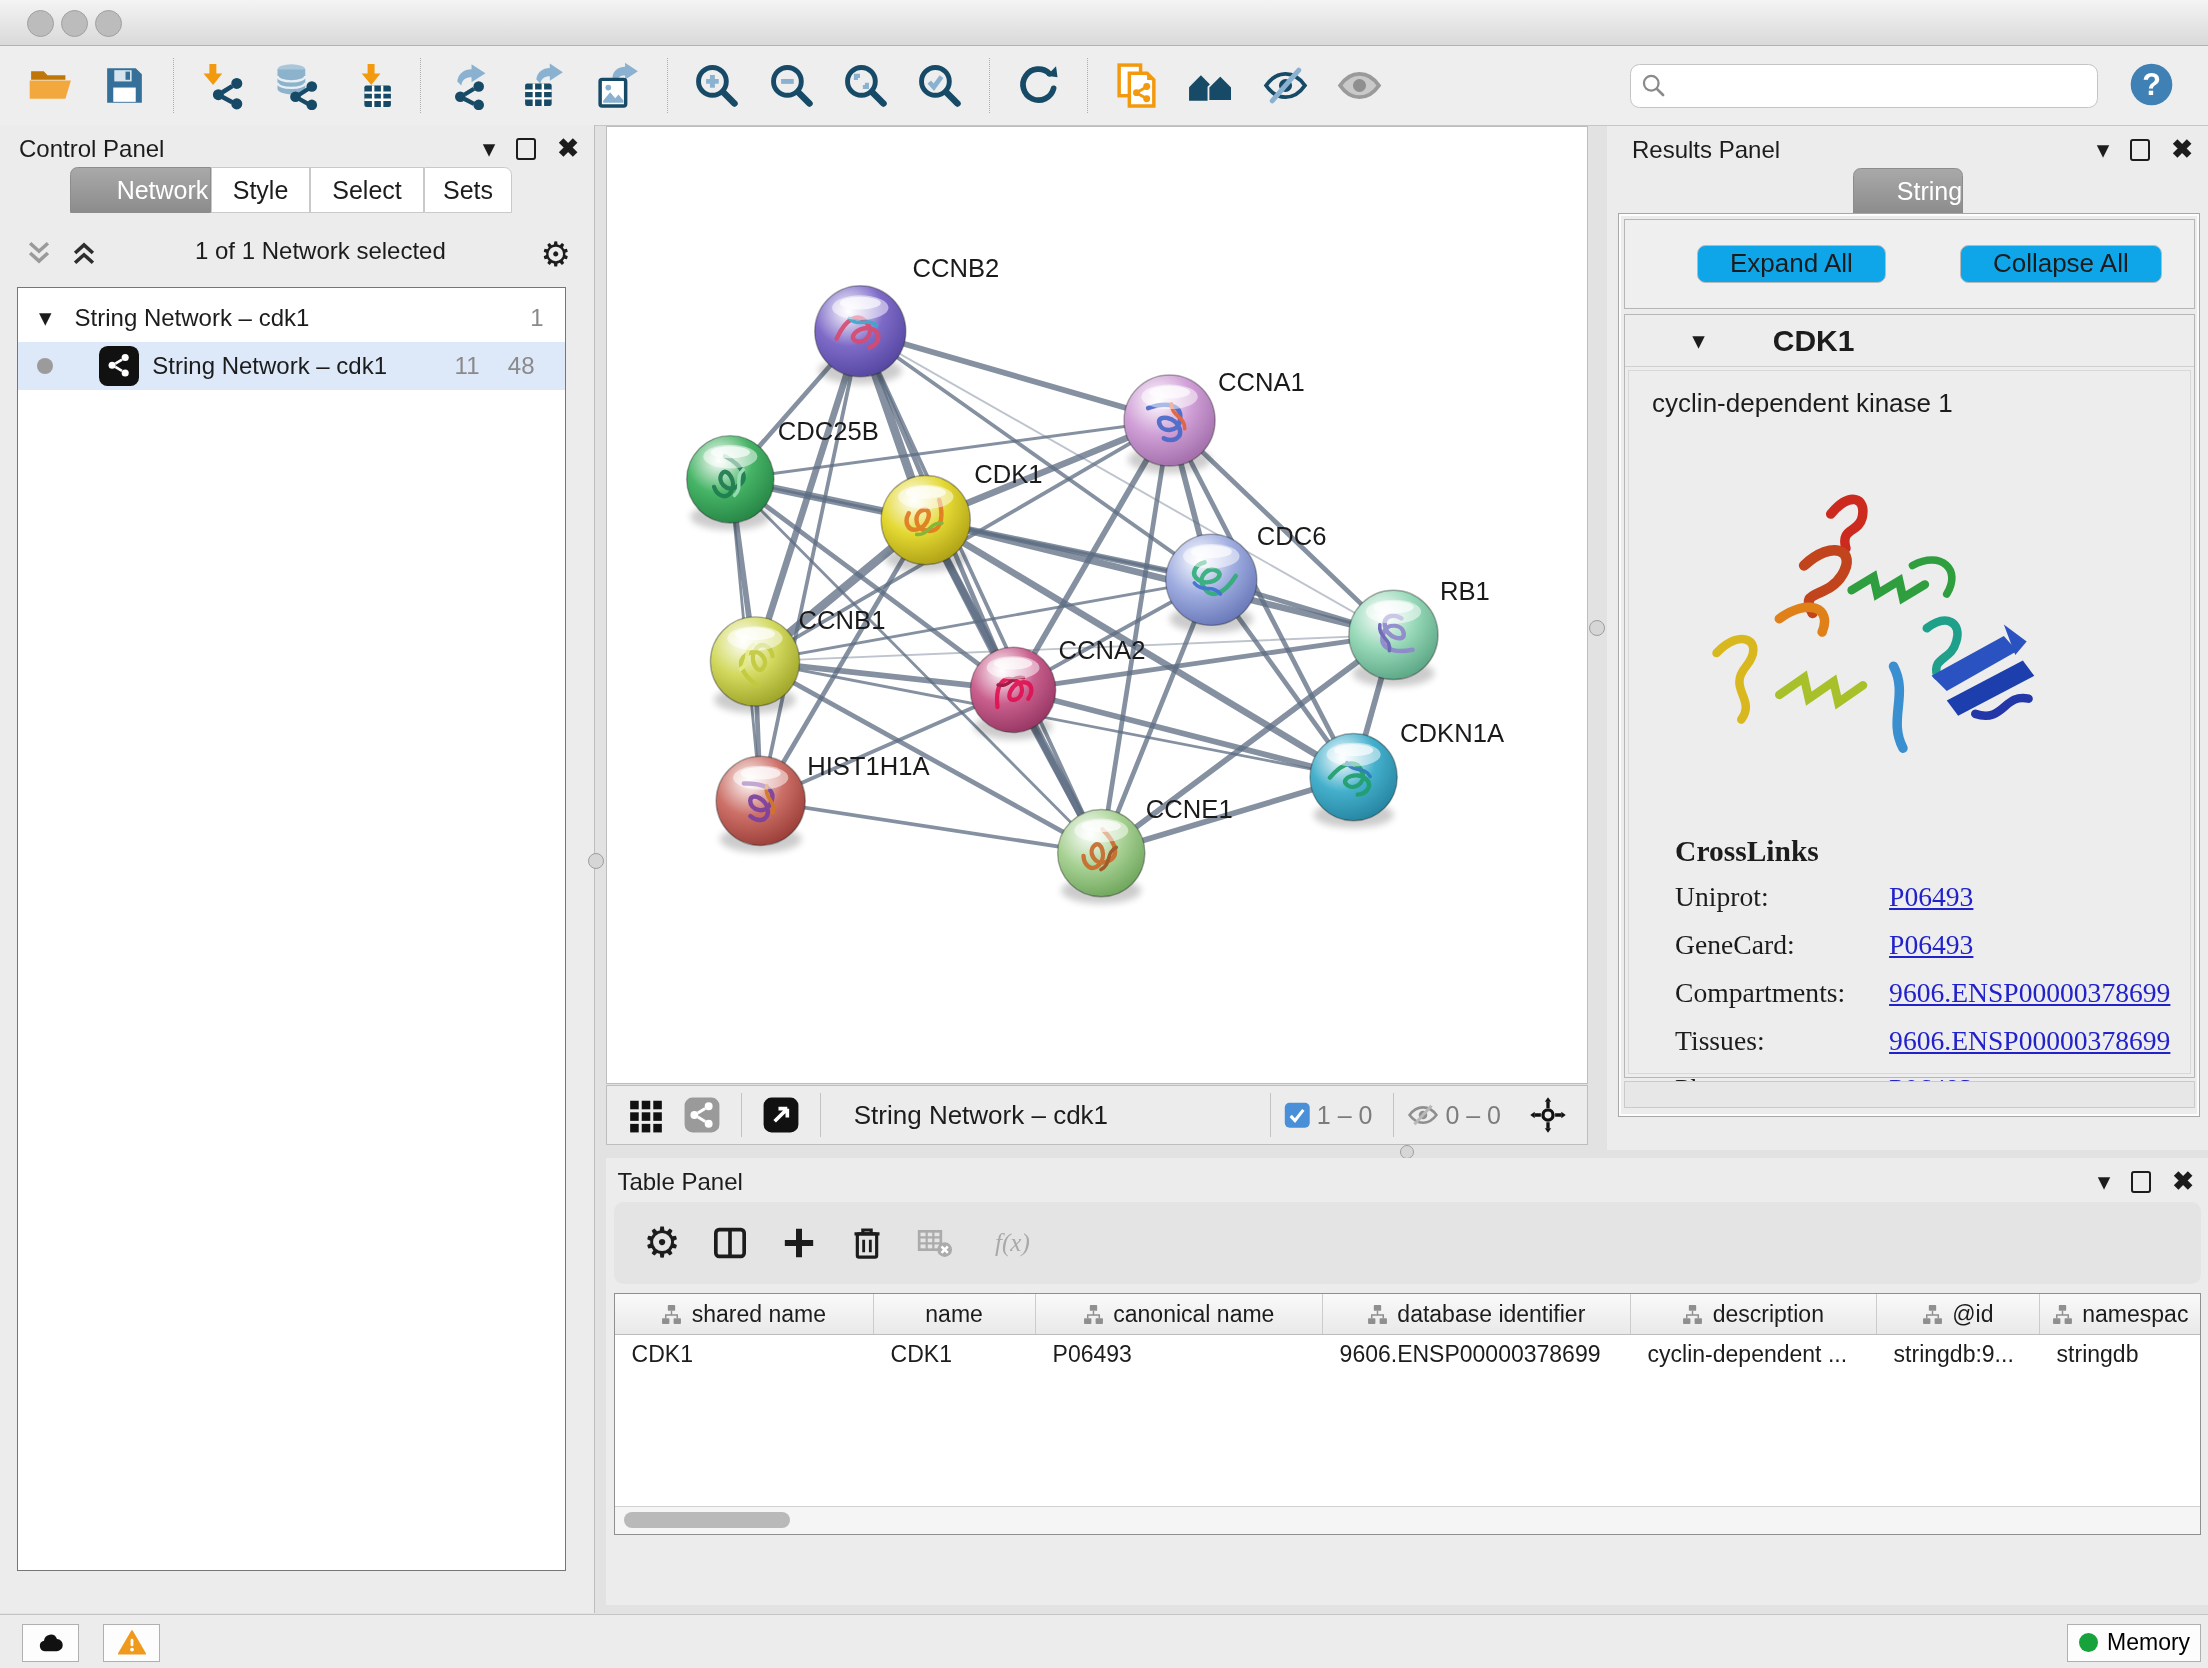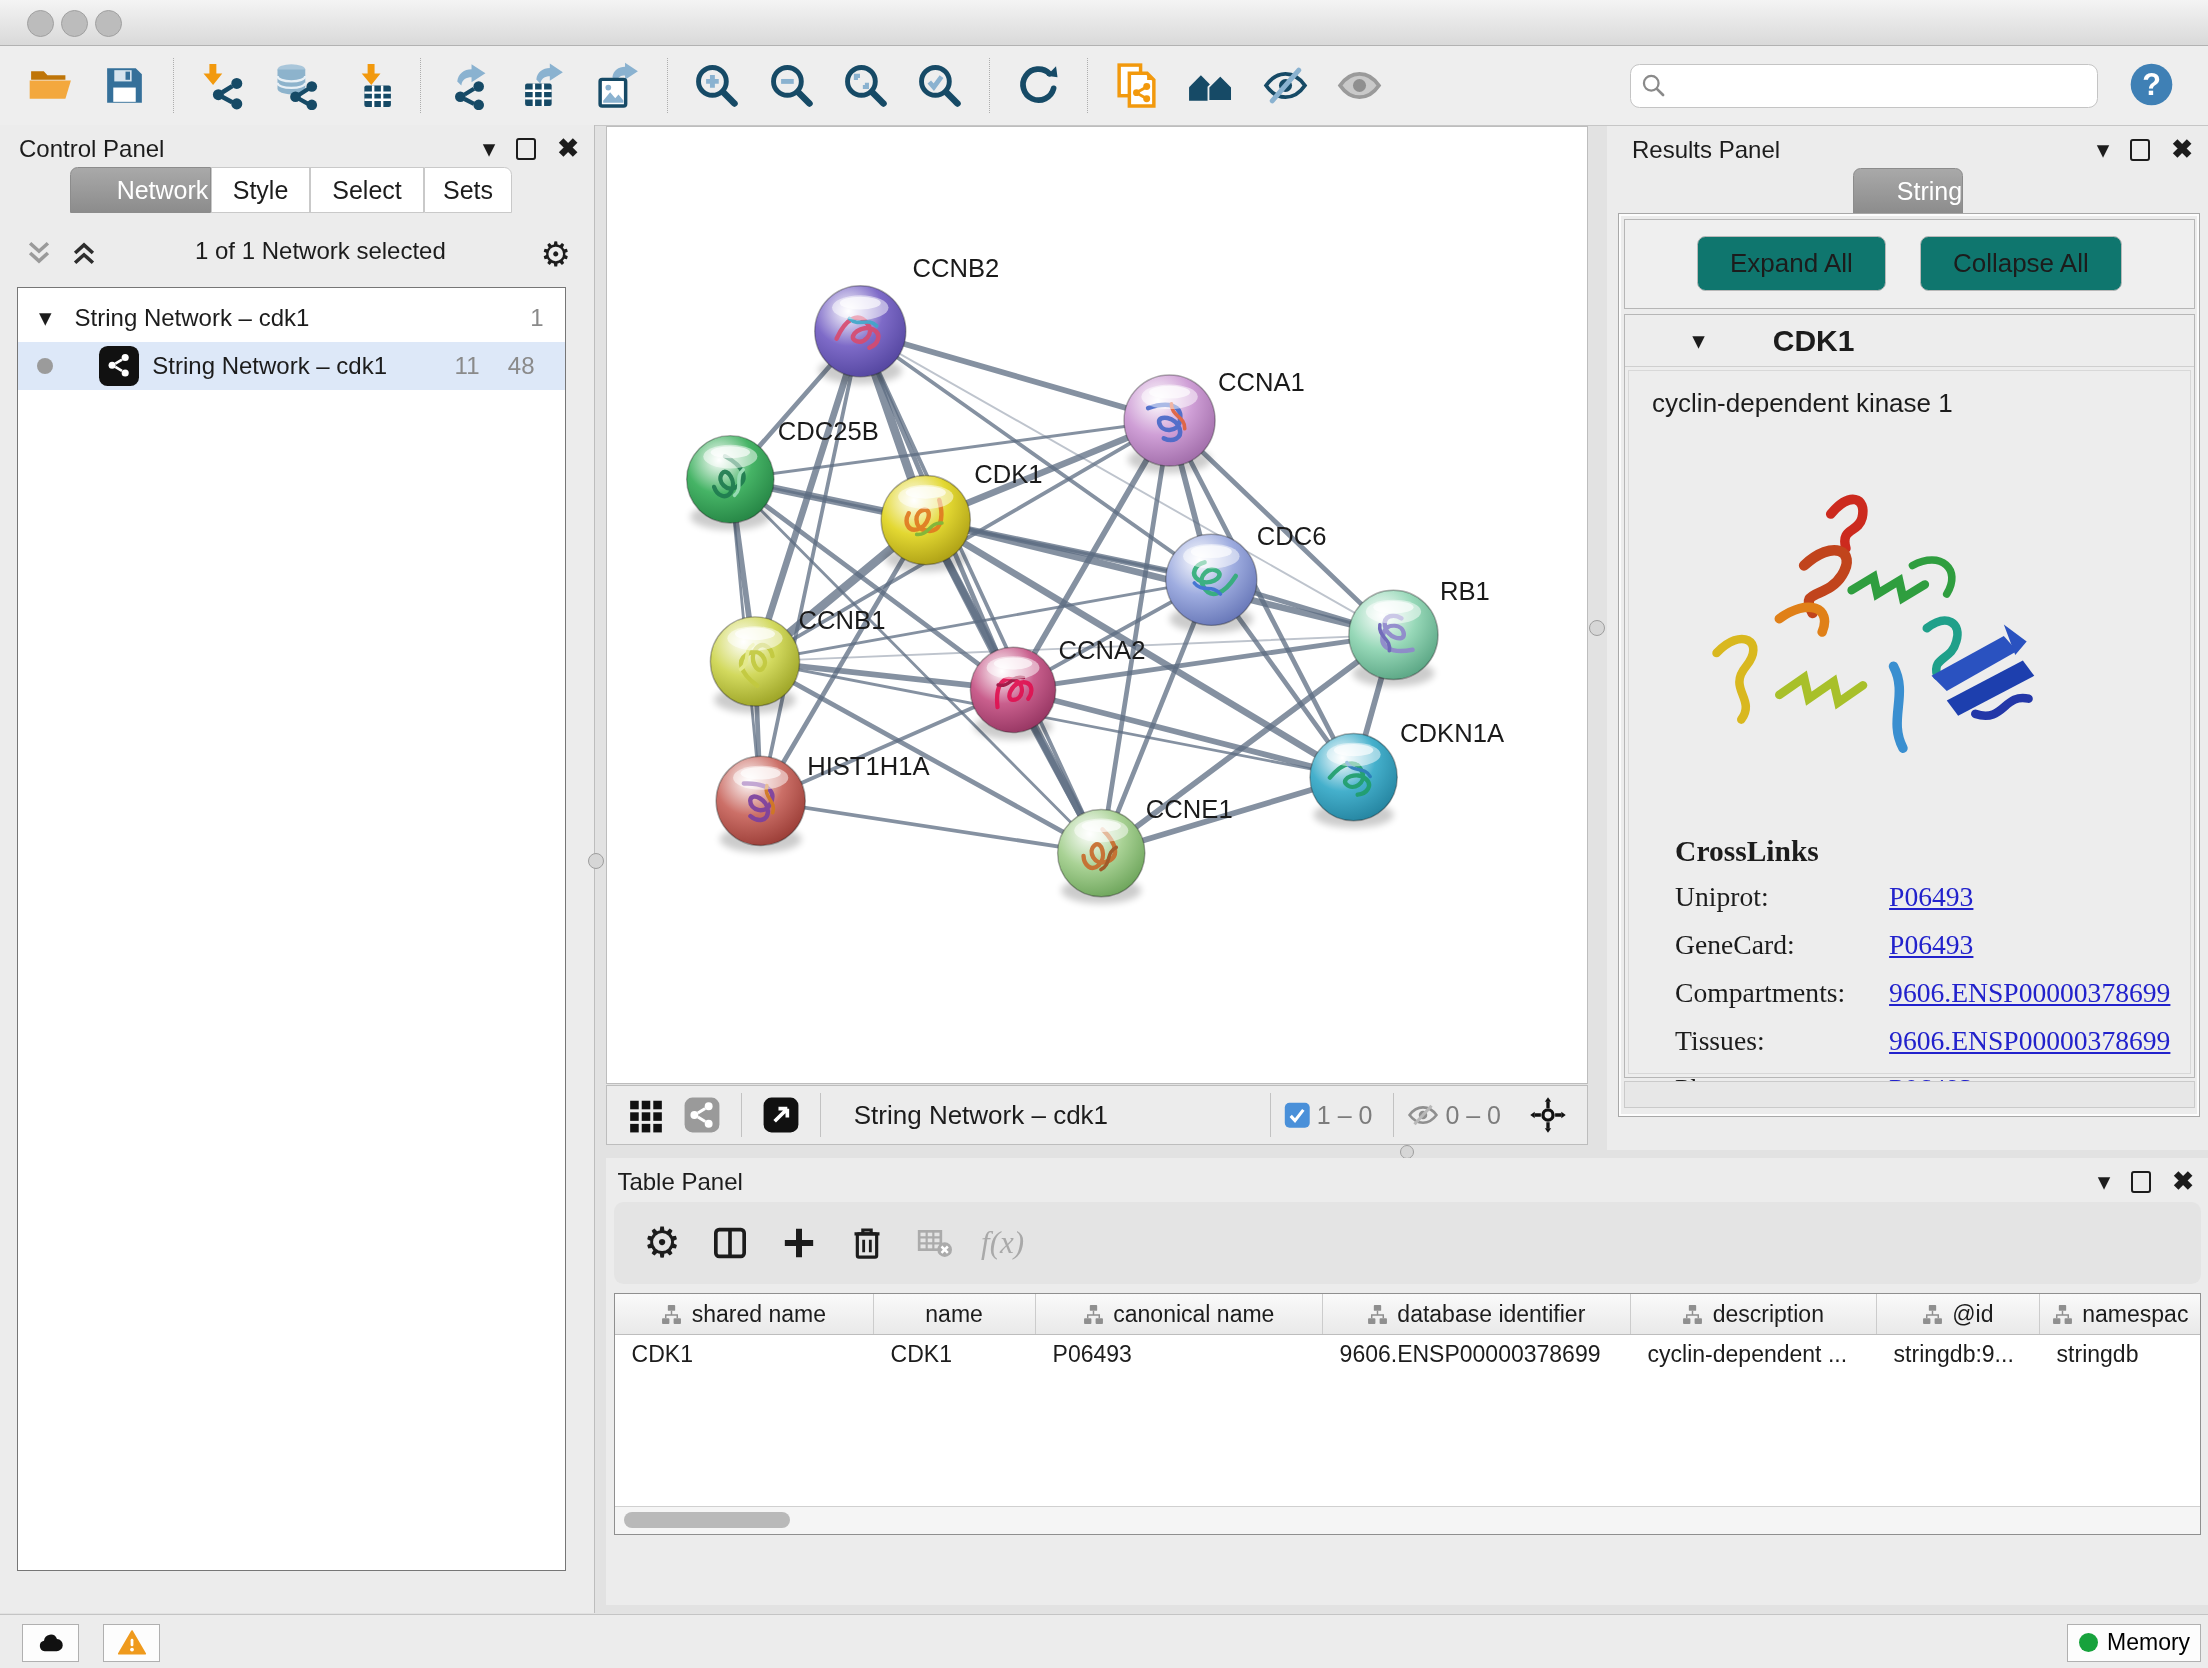--- a/index.html
+++ b/index.html
@@ -69,42 +69,42 @@
   .nb-title{font-size:26px;color:#1c1c1c;margin-left:21px;}
   .nb-count{font-size:25px;color:#7c7c7c;margin:0 9.5px 0 5.7px;}
   .knob{position:absolute;width:16px;height:16px;border-radius:50%;background:#d6d6d6;border:1px solid #9e9e9e;box-sizing:border-box;}
   
   .results-panel{position:absolute;left:1607px;top:126px;width:601px;height:1024px;background:#ececec;}
   .rp-tab{position:absolute;top:42px;left:50%;transform:translateX(-50%);width:110px;border-radius:7.6px 7.6px 0 0;}
   .rp-outer{position:absolute;left:11.4px;right:7.6px;top:87px;height:902px;background:#ececec;
     border:1.9px solid #a8a8a8;box-shadow:0 0 0 1.9px #fdfdfd inset;}
   .rp-btnbox{position:absolute;left:4.8px;right:4.8px;top:4.8px;height:88px;border:1.9px solid #b6b6b6;
     display:flex;align-items:center;justify-content:center;gap:34px;background:#efefef;}
-  .rp-btn{height:55px;padding:0 32px;background:#0f766e;border:1.4px solid #b9b9b9;border-radius:8.6px;
-    font-size:26px;font-family:"Liberation Sans",sans-serif;color:#1c1c1c;}
+  .rp-btn{height:38px;padding:0 32px;background:#0ea5e9;border:1.4px solid #b9b9b9;border-radius:8.6px;
+    font-size:26px;font-family:"Liberation Sans",sans-serif;color:#1c1c1c;margin-left:40px;}
   .rp-section{position:absolute;left:4.8px;right:4.8px;top:100px;bottom:38px;border:1.9px solid #b6b6b6;background:#ededed;}
   .rp-sec-head{height:51px;display:flex;align-items:center;border-bottom:1.9px solid #cfcfcf;}
   .rp-sec-head .tri{margin-left:67px;}
   .rp-gene{font-size:30px;font-weight:bold;margin-left:68px;}
   .rp-body{position:absolute;left:2.9px;right:2.9px;top:55px;bottom:2.9px;background:#ededed;border:1px solid #d8d8d8;}
   .rp-desc{font-size:26px;margin:17px 0 0 23px;}
   .protein{position:absolute;left:59px;top:103px;width:371px;height:319px;}
   .xlinks{position:absolute;left:46px;top:464px;font-family:"Liberation Serif",serif;}
   .xl-title{font-size:29.5px;font-weight:bold;margin-bottom:13.3px;}
   .xl-grid{display:grid;grid-template-columns:214px auto;row-gap:16px;font-size:27.6px;}
   .xl-grid a{color:#2222cc;text-decoration:underline;}
   .rp-bottomstrip{position:absolute;left:4.8px;right:4.8px;bottom:7.6px;height:25px;background:#e7e7e7;border:1px solid #cacaca;}
   
   .table-panel{position:absolute;left:606px;top:1158px;width:1603px;height:447px;background:#ececec;}
   .tp-toolbar{position:absolute;left:7.6px;right:7.6px;top:44px;height:82px;background:#e4e4e4;
     border-radius:9.5px;display:flex;align-items:center;padding-left:21px;gap:13.3px;}
   .tpi{width:55px;height:55px;border:none;background:transparent;display:flex;align-items:center;justify-content:center;padding:0;}
   .tpi svg{width:40px;height:40px;}
   .tpi .gear-glyph{font-size:42px;}
-  .fx{font-family:"Liberation Serif",serif;font-style:italic;font-size:31px;color:#a9a9a9;margin-left:5px;text-align:center;}
+  .fx{font-family:"Liberation Serif",serif;font-style:italic;font-size:25px;color:#a9a9a9;margin-left:19px;text-align:center;}
   .tp-table{position:absolute;left:7.6px;right:7.6px;top:135px;height:240px;background:#fff;
     border:1.9px solid #8f8f8f;overflow:hidden;}
   .thead{display:flex;height:40px;background:linear-gradient(#fafafa,#e9e9e9);border-bottom:1px solid #bdbdbd;}
   .th{display:flex;align-items:center;justify-content:center;gap:9.5px;font-size:23px;
     border-right:1px solid #cccccc;box-sizing:border-box;overflow:hidden;white-space:nowrap;flex:none;}
   .th svg{width:21px;height:21px;flex:none;}
   .trow{display:flex;height:38px;}
   .td{display:flex;align-items:center;font-size:23px;padding-left:17px;box-sizing:border-box;
     overflow:hidden;white-space:nowrap;flex:none;}
   .tp-hscroll{position:absolute;left:0;right:0;bottom:0;height:27px;background:#f5f5f5;border-top:1px solid #d0d0d0;}

